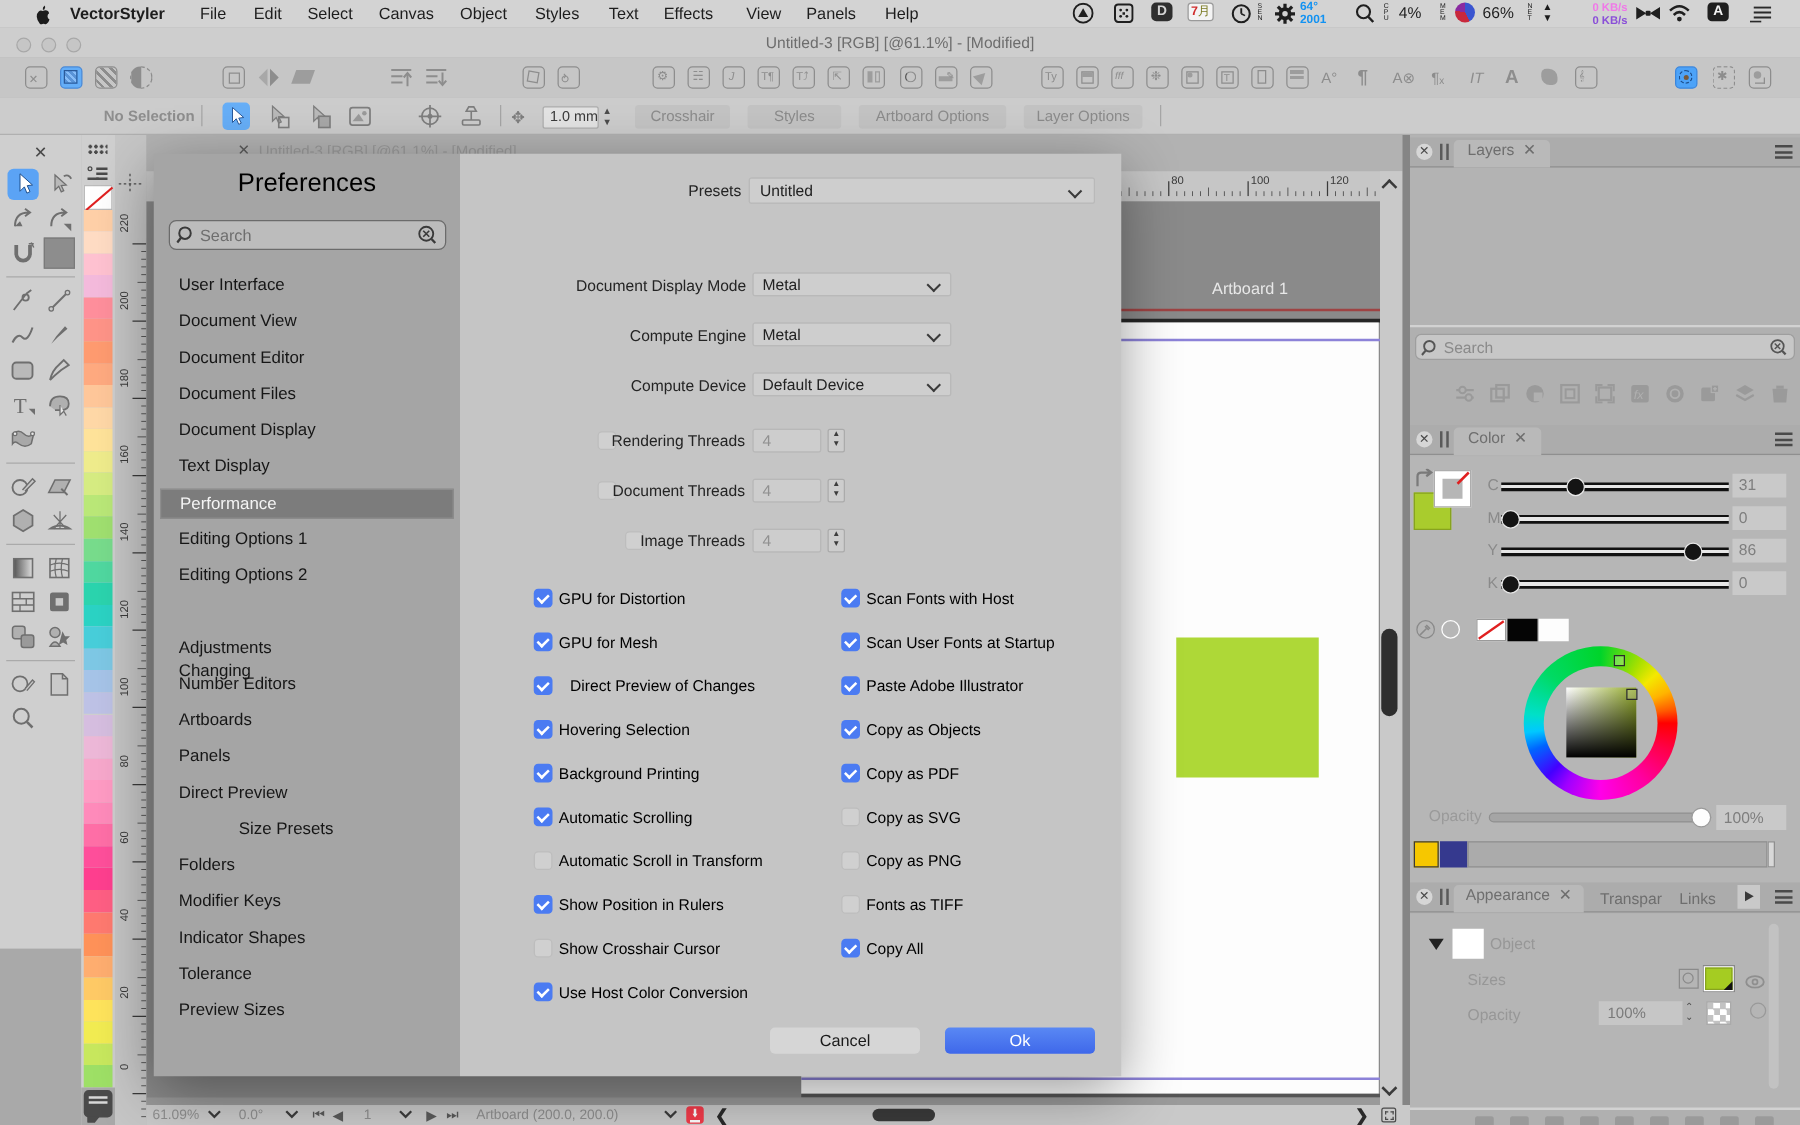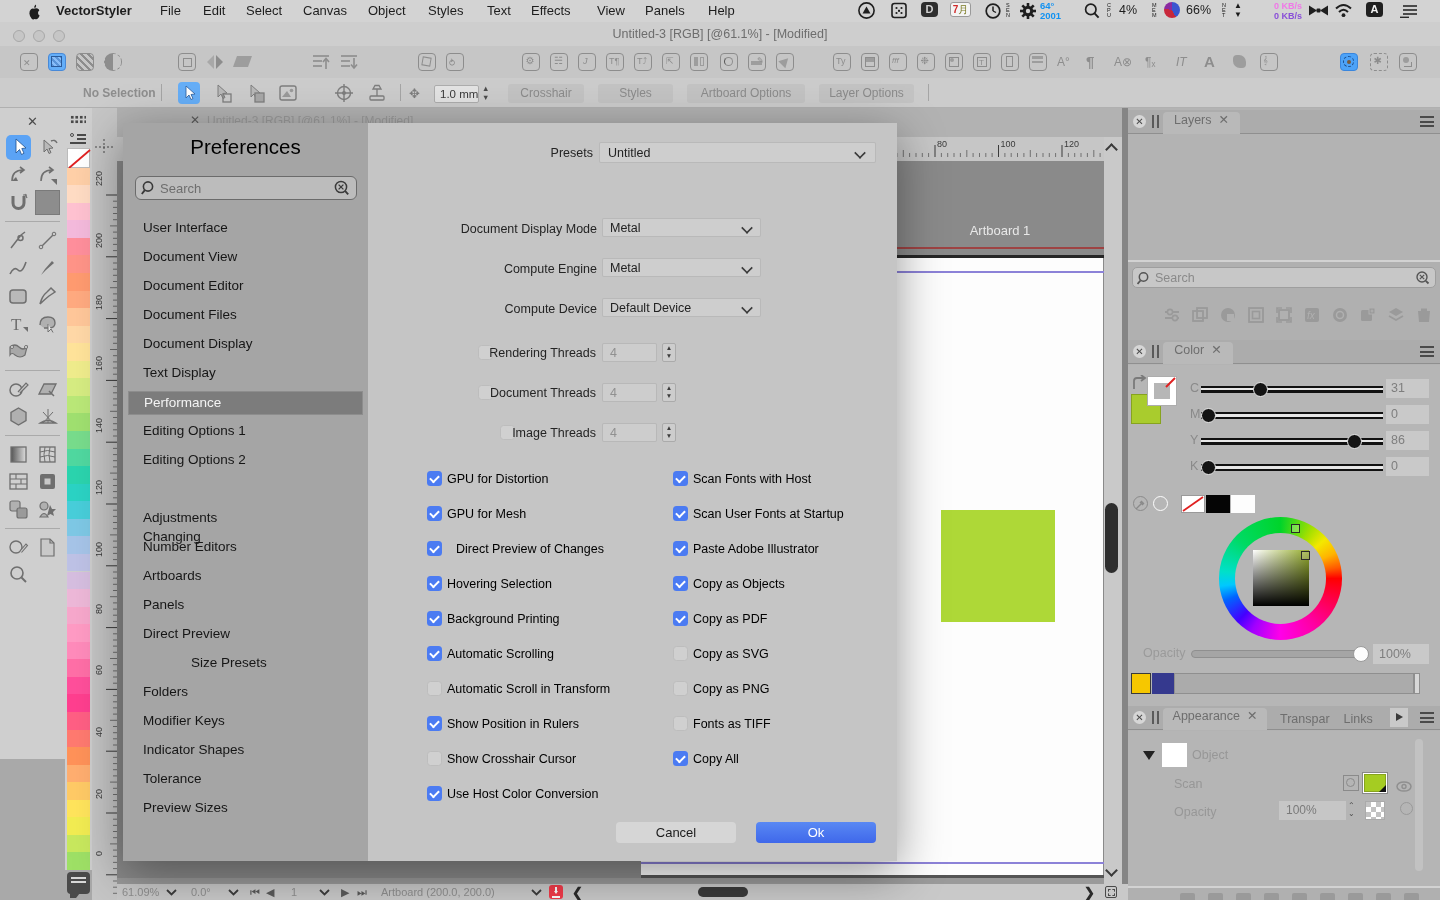--- a/index.html
+++ b/index.html
@@ -668,21 +668,21 @@
       <span style="position:absolute;left:152px;top:6px;color:#6e6e6e;font-size:12.5px;">Transpar&nbsp;&nbsp;&nbsp;&nbsp;Links</span>
       <span style="position:absolute;left:262px;top:2px;width:18px;height:19px;background:#c9c9c9;">
           <span style="position:absolute;left:6px;top:5px;width:0;height:0;border-left:7px solid #3a3a3a;border-top:4.5px solid transparent;border-bottom:4.5px solid transparent;"></span>
         </span>
       <span class="burger" style="left:292px;top:6px;"></span>
     </div>
     <div class="abs" style="left:0;top:623px;width:312px;height:155px;background:#b5b5b5;">
       <span style="position:absolute;left:15px;top:20px;width:0;height:0;border-top:9px solid #222;border-left:6.5px solid transparent;border-right:6.5px solid transparent;"></span>
       <span style="position:absolute;left:34px;top:12px;width:25px;height:24px;background:#fff;"></span>
       <span style="position:absolute;left:64px;top:17px;color:#979797;font-size:12.5px;">Object</span>
-      <span style="position:absolute;left:46px;top:46px;color:#979797;font-size:12.5px;">Scan</span>
+      <span style="position:absolute;left:46px;top:46px;color:#979797;font-size:12.5px;">Sizes</span>
       <span style="position:absolute;left:215px;top:44px;width:16px;height:16px;border:1.4px solid #8a8a8a;">
           <span style="position:absolute;left:2px;top:2px;width:9px;height:9px;border:1.4px solid #8a8a8a;border-radius:50%;"></span>
         </span>
       <span style="position:absolute;left:234px;top:41px;width:26px;height:22px;background:#fff;border:1px solid #888;">
           <span style="position:absolute;left:1px;top:1px;width:22px;height:18px;background:#a5cc22;border:1px solid #87a31f;"></span>
           <span style="position:absolute;right:1px;bottom:1px;width:0;height:0;border-bottom:7px solid #111;border-left:7px solid transparent;"></span>
         </span>
       <span style="position:absolute;left:268px;top:47px;"><svg width="16" height="11">
             <ellipse cx="8" cy="5.5" rx="7" ry="4.6" fill="none" stroke="#8f8f8f" stroke-width="1.5"></ellipse>
             <circle cx="8" cy="5.5" r="2" fill="none" stroke="#8f8f8f" stroke-width="1.4"></circle>

